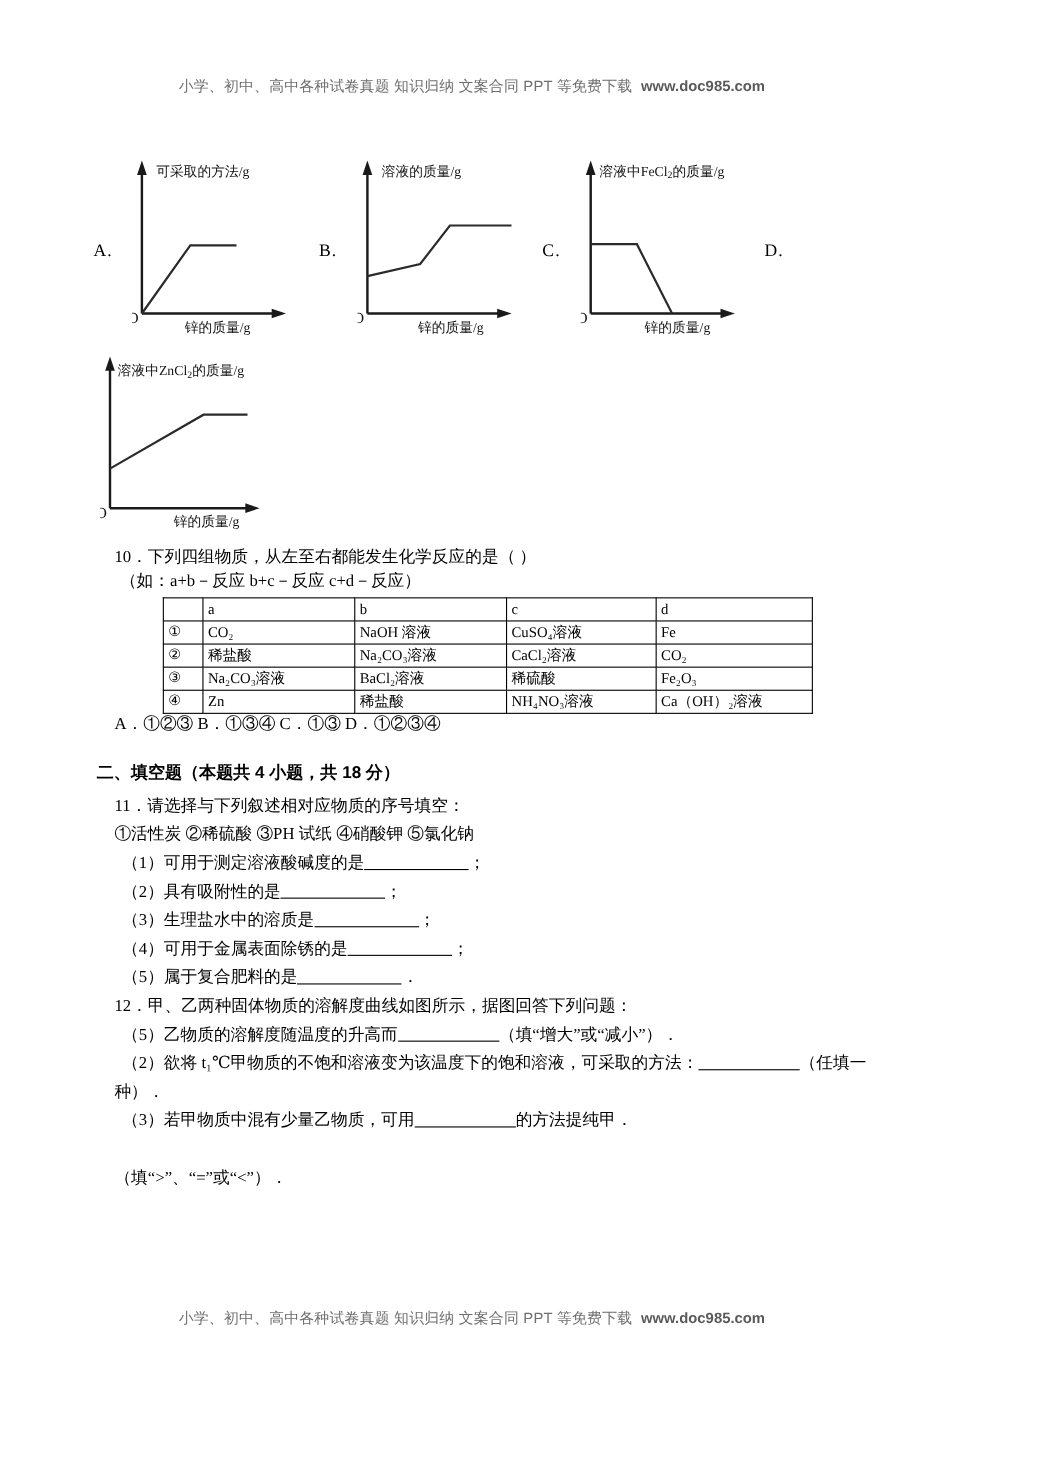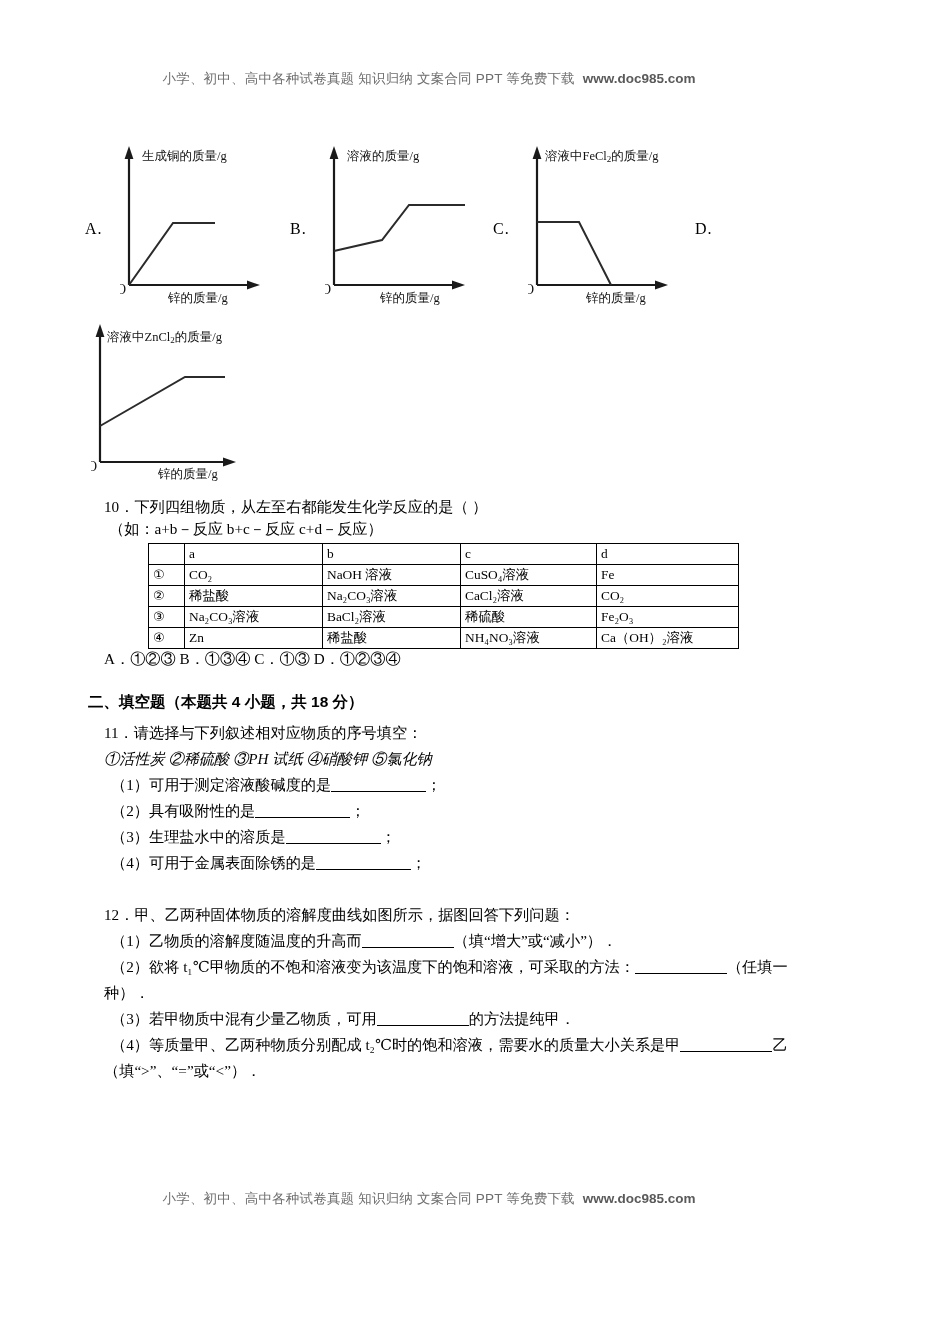--- a/index.html
+++ b/index.html
@@ -138,21 +138,21 @@
 <div class="page">
 
   <div class="watermark" id="header-watermark">
     <span>小学、初中、高中各种试卷真题 知识归纳 文案合同 PPT 等免费下载</span>&nbsp;&nbsp;<span class="url">www.doc985.com</span>
   </div>
 
   <div class="charts-area">
 
     <div class="chart-block" style="left:80px; top:10px;">
       <div class="opt-letter" style="left:5px; top:90px;">A.</div>
-      <div class="chart-caption-y" style="left:62px; top:18px;">生成铜的质量/g</div>
+      <div class="chart-caption-y" style="left:62px; top:18px;">可采取的方法/g</div>
       <div class="chart-caption-x" style="left:88px; top:160px;">锌的质量/g</div>
       <div class="chart-svg-holder" style="left:40px; top:14px;">
         <svg width="190" height="150" viewBox="0 0 190 150">
 
           <line x1="9" y1="14" x2="9" y2="141" stroke="#1a1a1a" stroke-width="2.2"></line>
           <polygon points="9,2 4.6,15 13.4,15" fill="#1a1a1a"></polygon>
 
           <line x1="9" y1="141" x2="128" y2="141" stroke="#1a1a1a" stroke-width="2.2"></line>
           <polygon points="140,141 127,136.6 127,145.4" fill="#1a1a1a"></polygon>
 
@@ -263,50 +263,50 @@
         <td class="col-d">Ca（OH）₂溶液</td>
       </tr>
     </tbody>
   </table>
 
   <div class="q-text" style="left:88px; top:648px;">A．①②③     B．①③④     C．①③  D．①②③④</div>
 
   <div class="sec-head" style="left:88px; top:692px;">二、填空题（本题共 4 小题，共 18 分）</div>
 
   <div class="q-text" style="left:88px; top:722px;">11．请选择与下列叙述相对应物质的序号填空：</div>
-  <div class="q-text" style="left:88px; top:748px;font-style:italic;">①活性炭       ②稀硫酸       ③PH 试纸       ④硝酸钾       ⑤氯化钠</div>
+  <div class="q-text" style="left:88px; top:748px;">①活性炭       ②稀硫酸       ③PH 试纸       ④硝酸钾       ⑤氯化钠</div>
 
   <div class="q-text" style="left:95px; top:774px;text-align:right;">
     <span>（1）可用于测定溶液酸碱度的是</span><span class="blank" style="width:95px;"></span><span>；</span>
   </div>
   <div class="q-text" style="left:95px; top:800px;">
     <span>（2）具有吸附性的是</span><span class="blank" style="width:95px;"></span><span>；</span>
   </div>
   <div class="q-text" style="left:95px; top:826px;">
     <span>（3）生理盐水中的溶质是</span><span class="blank" style="width:95px;"></span><span>；</span>
   </div>
   <div class="q-text" style="left:95px; top:852px;">
     <span>（4）可用于金属表面除锈的是</span><span class="blank" style="width:95px;"></span><span>；</span>
   </div>
+  <div class="q-text" style="left:95px; top:878px;">
+    <span>（5）属于复合肥料的是</span><span class="blank" style="width:95px;"></span><span>．</span>
+  </div>
 
   <div class="q-text" style="left:88px; top:904px;">12．甲、乙两种固体物质的溶解度曲线如图所示，据图回答下列问题：</div>
 
   <div class="q-text" style="left:95px; top:930px;">
-    <span>（1）乙物质的溶解度随温度的升高而</span><span class="blank" style="width:92px;"></span><span>（填“增大”或“减小”）．</span>
+    <span>（5）乙物质的溶解度随温度的升高而</span><span class="blank" style="width:92px;"></span><span>（填“增大”或“减小”）．</span>
   </div>
   <div class="q-text" style="left:95px; top:956px;">
     <span>（2）欲将 t₁℃甲物质的不饱和溶液变为该温度下的饱和溶液，可采取的方法：</span><span class="blank" style="width:92px;"></span><span>（任填一</span>
   </div>
   <div class="q-text" style="left:88px; top:982px;">种）．</div>
 
   <div class="q-text" style="left:95px; top:1008px;">
     <span>（3）若甲物质中混有少量乙物质，可用</span><span class="blank" style="width:92px;"></span><span>的方法提纯甲．</span>
   </div>
-  <div class="q-text" style="left:95px; top:1034px;">
-    <span>（4）等质量甲、乙两种物质分别配成 t₂℃时的饱和溶液，需要水的质量大小关系是甲</span><span class="blank" style="width:92px;"></span><span>乙</span>
-  </div>
   <div class="q-text" style="left:88px; top:1060px;">（填“&gt;”、“=”或“&lt;”）．</div>
 
   <div class="watermark" id="footer-watermark">
     <span>小学、初中、高中各种试卷真题 知识归纳 文案合同 PPT 等免费下载</span>&nbsp;&nbsp;<span class="url">www.doc985.com</span>
   </div>
 
 </div>
 
 </body></html>

